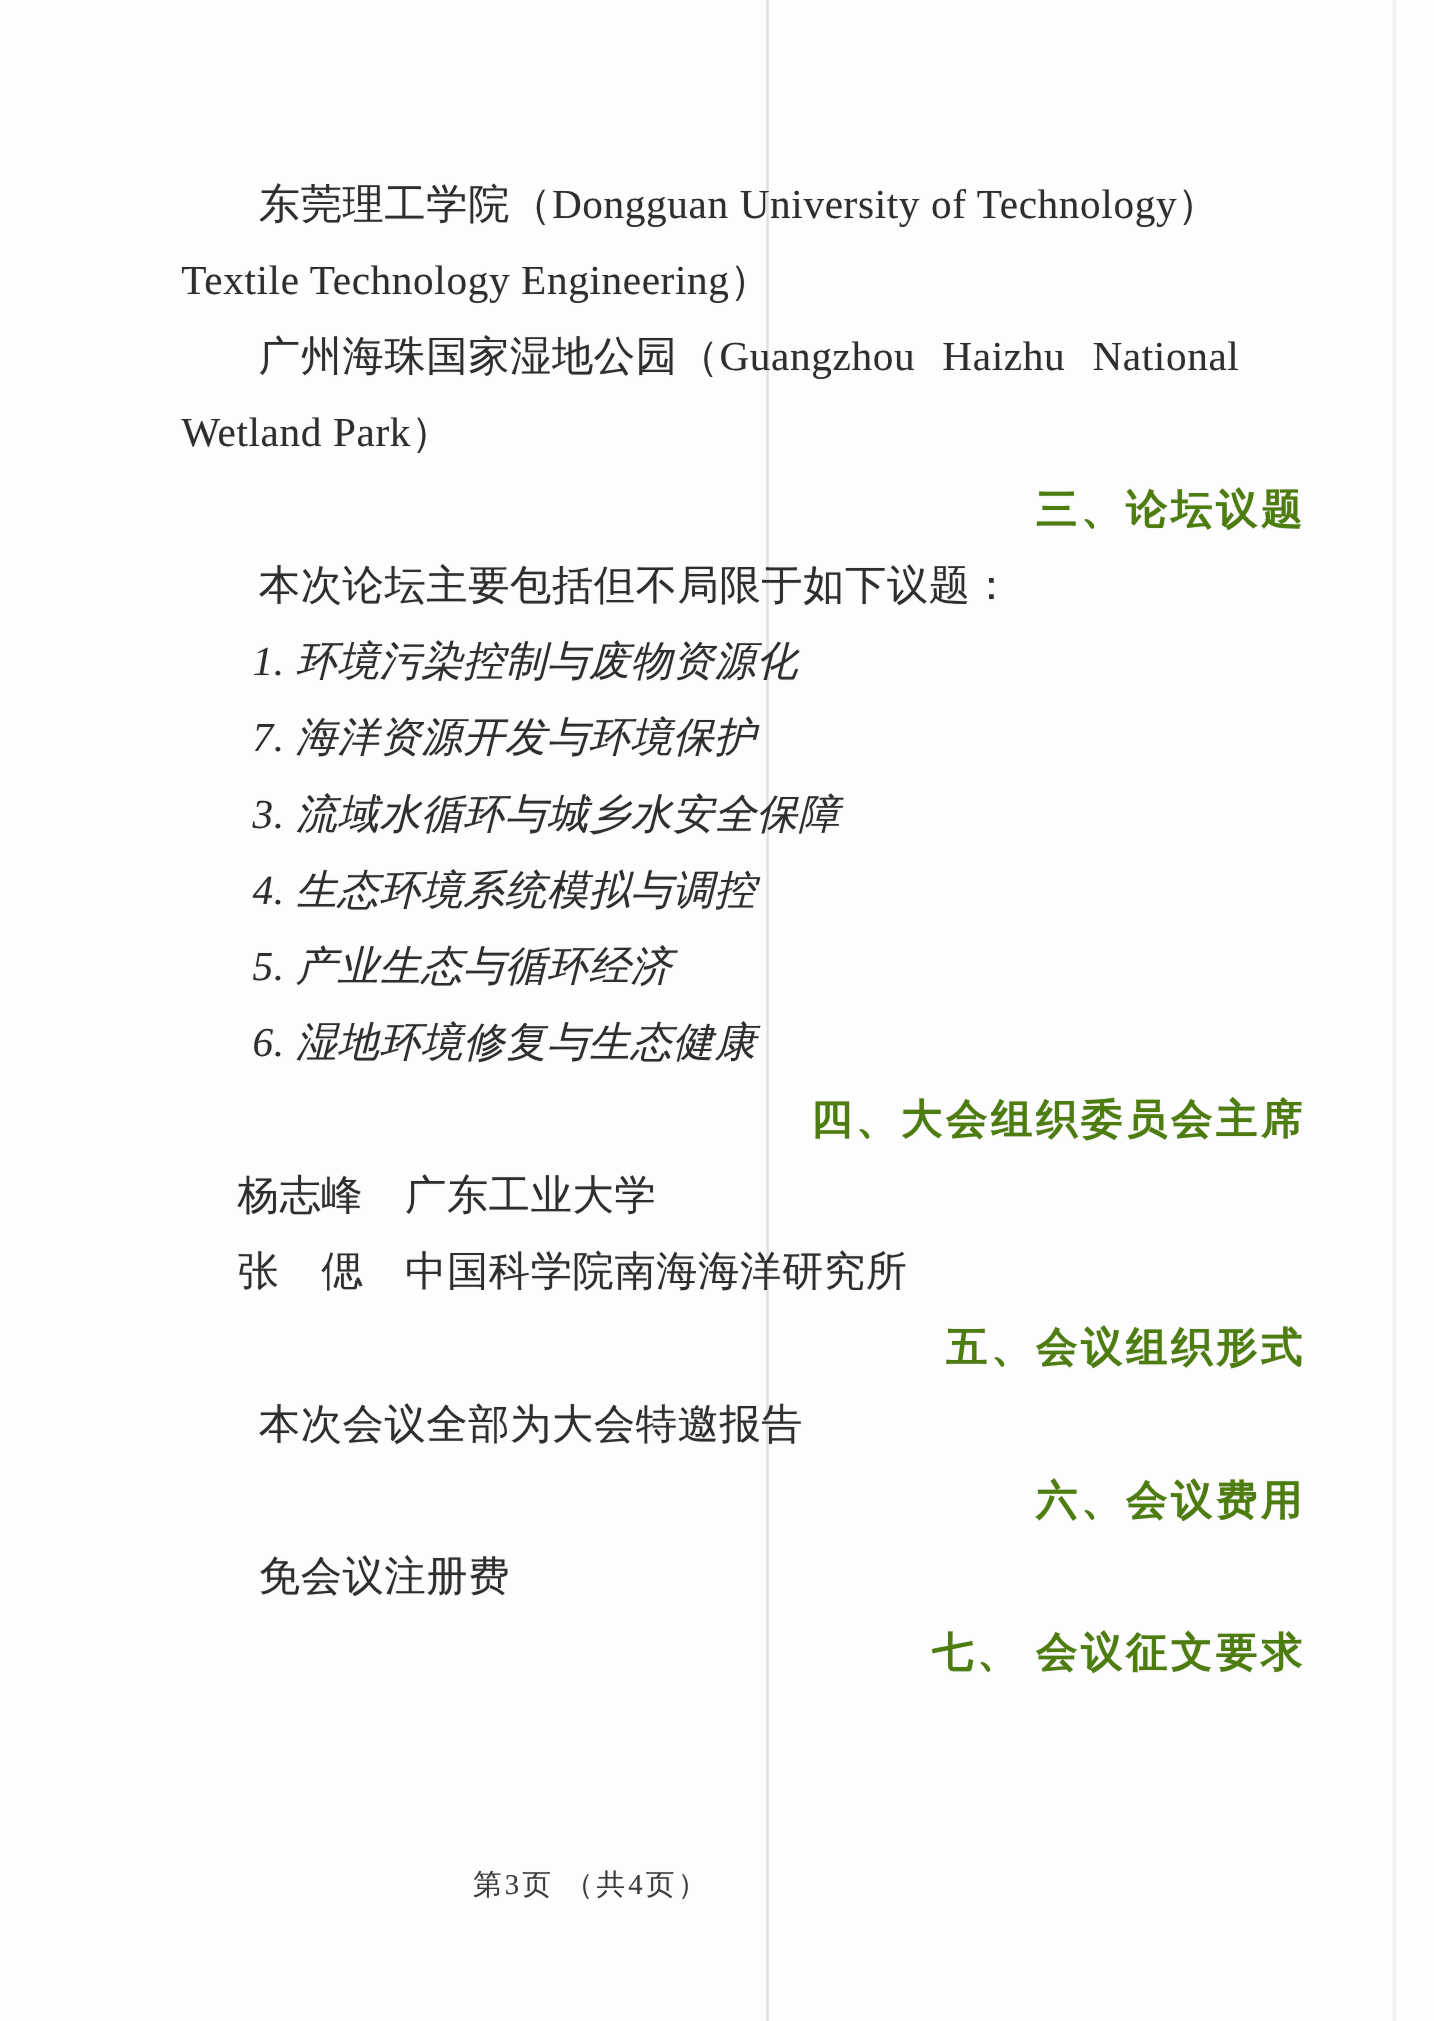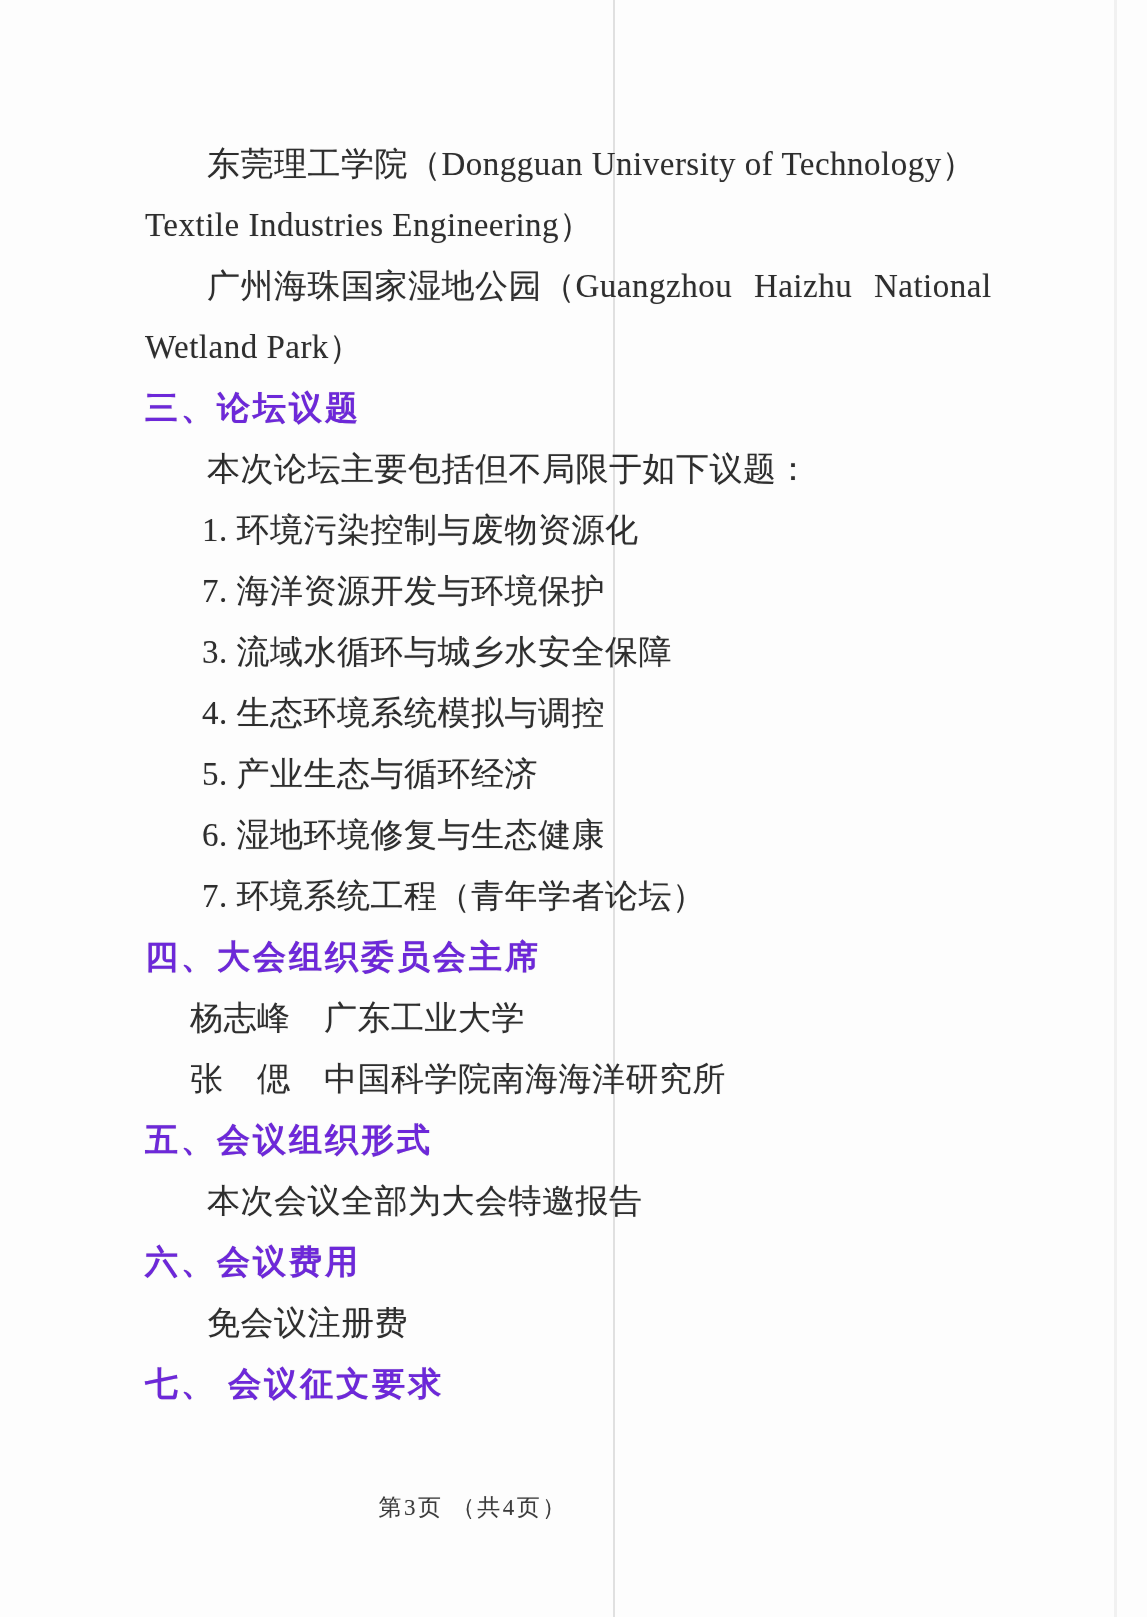--- a/index.html
+++ b/index.html
@@ -40,26 +40,27 @@
     top: 134px;
     width: 900px;
     font-size: 33px;
     line-height: 61px;
     letter-spacing: 0.5px;
     text-shadow: 0 0 1px rgba(45,45,45,0.25);
   }
   .line { white-space: nowrap; }
   .indent  { padding-left: 62px; }  
   .flush   { padding-left: 0; }     
-  .item    { padding-left: 57px; }  
+  .item    { padding-left: 57px; font-style: italic; }  
   .name    { padding-left: 45px; }  
   .heading {
     font-weight: 600;
     letter-spacing: 3px;
-    color: #6d28d9;
+    color: #4d7c0f;
+    text-align: right;
   }
   .wide-words { word-spacing: 13px; } 
   .footer {
     position: absolute;
     left: 0;
     top: 1492px;
     width: 946px;
     text-align: center;
     font-size: 23px;
     letter-spacing: 2.5px;
@@ -71,33 +72,32 @@
 <body>
 
 <div class="page">
 
   <div class="crease"></div>
   <div class="edge-shade"></div>
 
   <div class="content">
 
     <div class="line indent">东莞理工学院（Dongguan University of Technology）</div>
-    <div class="line flush">Textile Industries Engineering）</div>
+    <div class="line flush">Textile Technology Engineering）</div>
     <div class="line indent wide-words">广州海珠国家湿地公园（Guangzhou Haizhu National</div>
     <div class="line flush">Wetland Park）</div>
 
     <div class="line heading">三、论坛议题</div>
     <div class="line indent">本次论坛主要包括但不局限于如下议题：</div>
     <div class="line item">1. 环境污染控制与废物资源化</div>
     <div class="line item">7. 海洋资源开发与环境保护</div>
     <div class="line item">3. 流域水循环与城乡水安全保障</div>
     <div class="line item">4. 生态环境系统模拟与调控</div>
     <div class="line item">5. 产业生态与循环经济</div>
     <div class="line item">6. 湿地环境修复与生态健康</div>
-    <div class="line item">7. 环境系统工程（青年学者论坛）</div>
 
     <div class="line heading">四、大会组织委员会主席</div>
     <div class="line name">杨志峰　广东工业大学</div>
     <div class="line name">张　偲　中国科学院南海海洋研究所</div>
 
     <div class="line heading">五、会议组织形式</div>
     <div class="line indent">本次会议全部为大会特邀报告</div>
 
     <div class="line heading">六、会议费用</div>
     <div class="line indent">免会议注册费</div>

